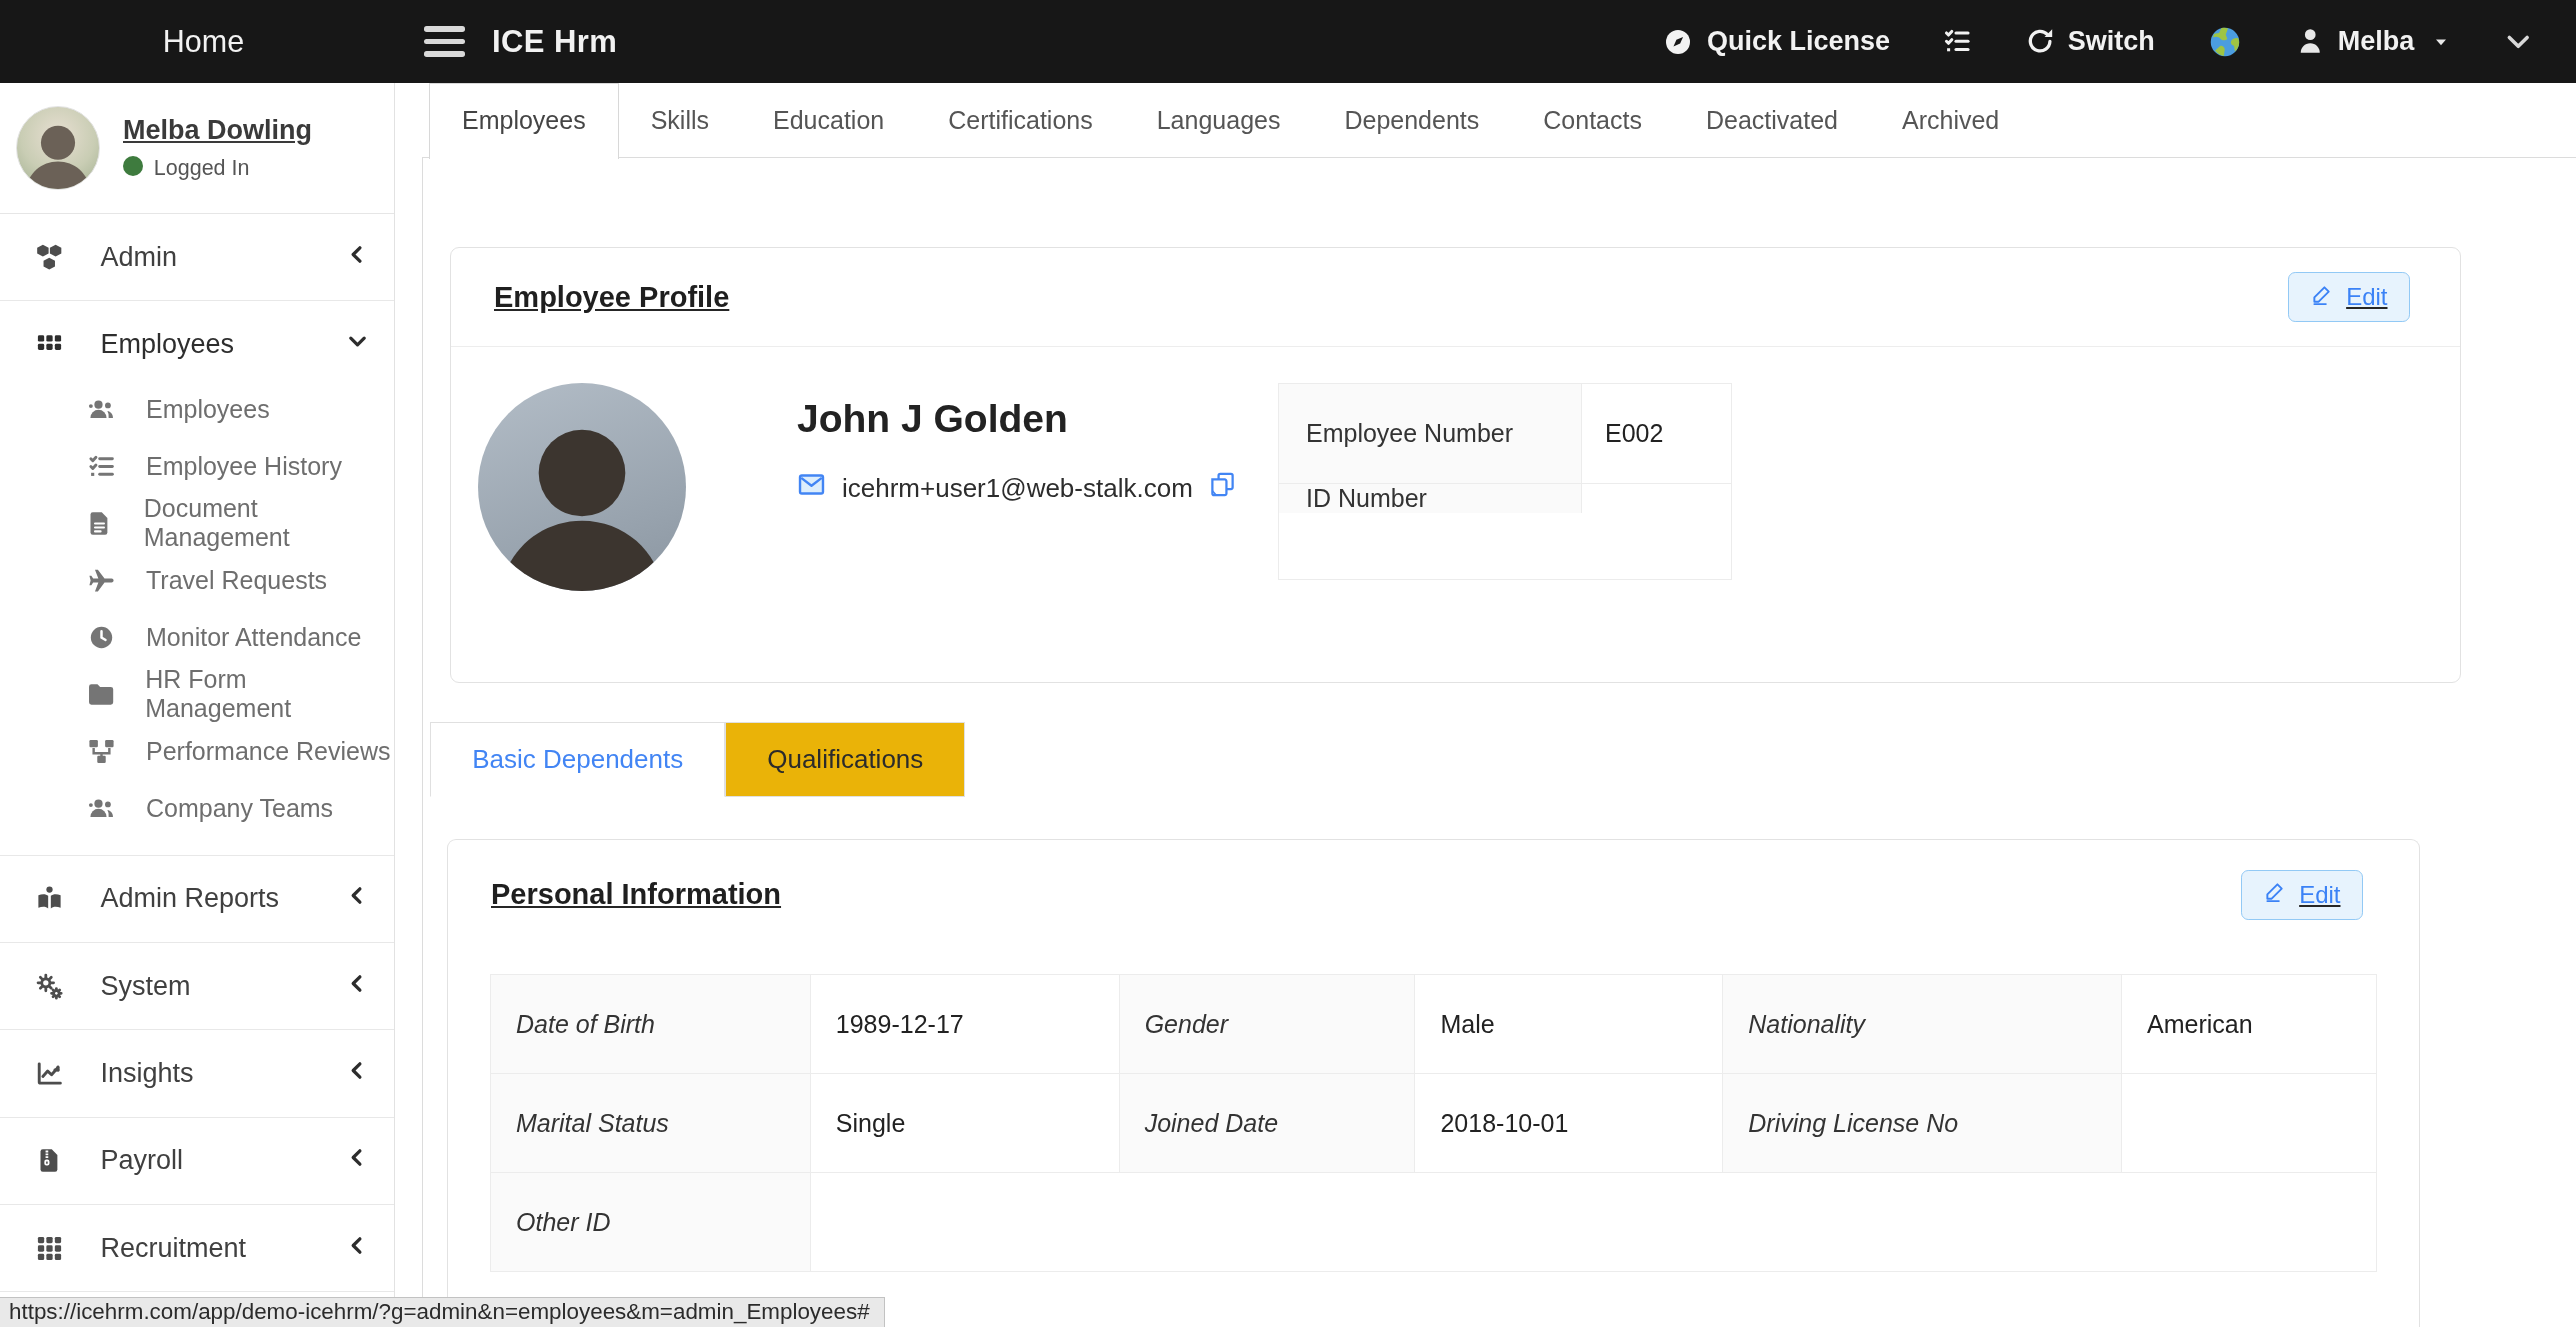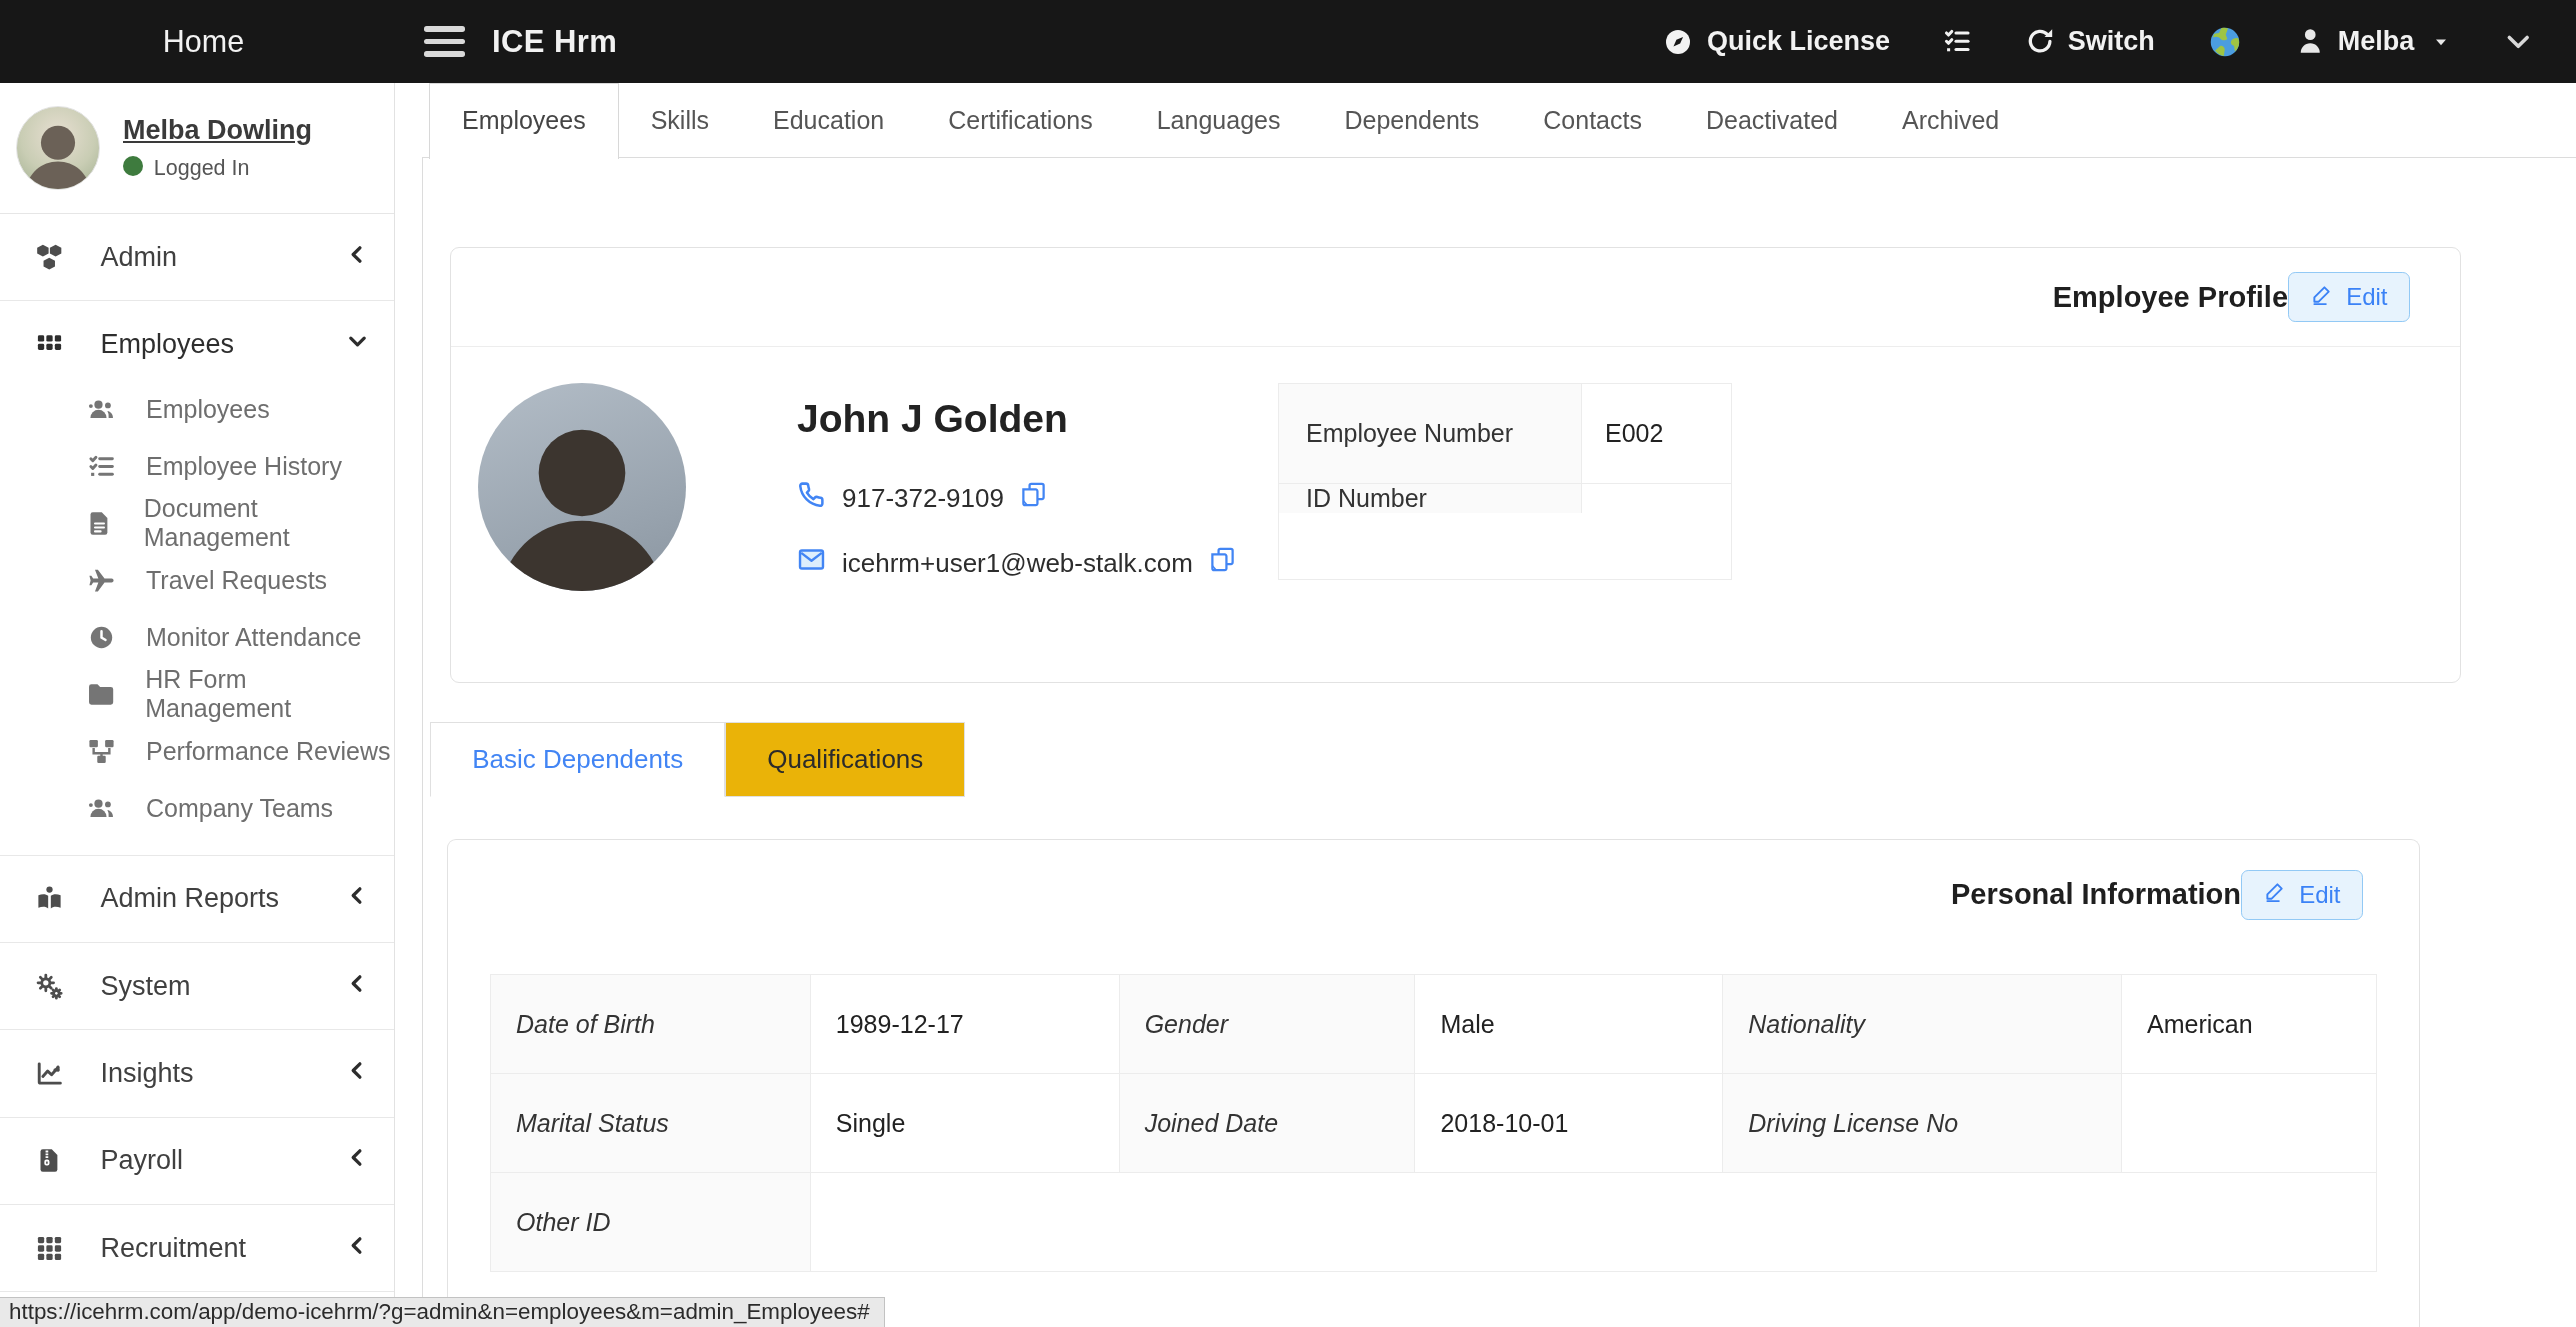--- a/index.html
+++ b/index.html
@@ -44,21 +44,21 @@
   
   .main { position:absolute; left:395px; top:83px; width:2181px; height:1245px; background:#fff; }
   .tabs-row { display:flex; margin-left:34px; height:74px; position:relative; z-index:2; }
   .tab { display:flex; align-items:center; padding:0 32px; font-size:25px; color:#555; cursor:pointer; }
   .tab.active { background:#fff; border:0.9px solid #d8d8d8; border-bottom:none; color:#444;
     margin-bottom:-1.8px; padding-bottom:1.8px; }
   .panel { position:absolute; left:27px; top:74px; width:2154px; height:1171px; background:#fff;
     border-top:0.9px solid #dcdcdc; border-left:0.9px solid #dcdcdc; }
 
   .card { background:#fff; border:0.9px solid #e2e2e2; border-radius:9px; }
-  .card-head { display:flex; align-items:center; justify-content:flex-end; padding:0 50px 0 43px; }
+  .card-head { display:flex; align-items:center; justify-content:space-between; padding:0 50px 0 43px;text-decoration:underline; }
   .card-title { font-size:29px; font-weight:600; color:#1f1f1f; }
   .edit-btn { display:flex; align-items:center; gap:12.6px; height:50px; padding:0 21.5px;
     background:#e7f3fd; border:1.8px solid #92c9f5; border-radius:7.2px; color:#3b82f6;
     font-size:24px; cursor:pointer; }
 
   
   .profile-card { position:absolute; left:27px; top:89px; width:2011px; height:436px; }
   .profile-card .card-head { height:99px; border-bottom:0.9px solid #ededed; }
   .profile-body { display:flex; padding:36px 0 0 27px; }
   .pr-avatar { width:208px; height:208px; border-radius:50%; overflow:hidden; flex:none;
@@ -459,35 +459,20 @@
       </div>
       <div class="profile-body">
         <div class="pr-avatar">
           <svg viewBox="0 0 24 24" fill="#3c352f">
               <circle cx="12" cy="9" r="5"></circle>
               <path d="M2.5 24c0-5.3 4.2-9.5 9.5-9.5s9.5 4.2 9.5 9.5z"></path>
             </svg>
         </div>
         <div class="pr-info">
           <div class="pr-name">John J Golden</div>
-          <div class="pr-row">
-            <span>
-              <svg width="29" height="29" viewBox="0 0 24 24" fill="none" stroke="#4285f4" stroke-width="2.1" stroke-linecap="round" stroke-linejoin="round">
-                  <path d="M21 16.5v3a1.8 1.8 0 01-2 1.8A18.5 18.5 0 012.7 5a1.8 1.8 0 011.8-2h3A1.8 1.8 0 019.3 4.6c.1.9.3 1.8.6 2.6a1.8 1.8 0 01-.4 1.9L8.2 10.4a15 15 0 005.4 5.4l1.3-1.3a1.8 1.8 0 011.9-.4c.8.3 1.7.5 2.6.6A1.8 1.8 0 0121 16.5z"></path>
-                </svg>
-            </span>
-            <span>917-372-9109</span>
-            <span class="copy">
-              <svg width="27" height="27" viewBox="0 0 24 24" fill="none" stroke="#4285f4" stroke-width="2">
-                  <rect x="8.5" y="2.5" width="12.5" height="13.5" rx="1.5"></rect>
-                  <path d="M3 7.5h11a1.5 1.5 0 011.5 1.5v11A1.5 1.5 0 0114 21.5H4.5A1.5 1.5 0 013 20z" fill="#fff"></path>
-                  <path d="M3 17.5l3.5 4" stroke-width="1.4"></path>
-                </svg>
-            </span>
-          </div>
           <div class="pr-row email">
             <span>
               <svg width="29" height="29" viewBox="0 0 24 24">
                   <rect x="2.5" y="4.5" width="19" height="15" rx="1.5" fill="#ddeefc" stroke="#4285f4" stroke-width="2"></rect>
                   <path d="M3.5 6.5l8.5 6.5 8.5-6.5" fill="none" stroke="#4285f4" stroke-width="2" stroke-linejoin="round"></path>
                 </svg>
             </span>
             <span>icehrm+user1@web-stalk.com</span>
             <span class="copy">
               <svg width="27" height="27" viewBox="0 0 24 24" fill="none" stroke="#4285f4" stroke-width="2">

